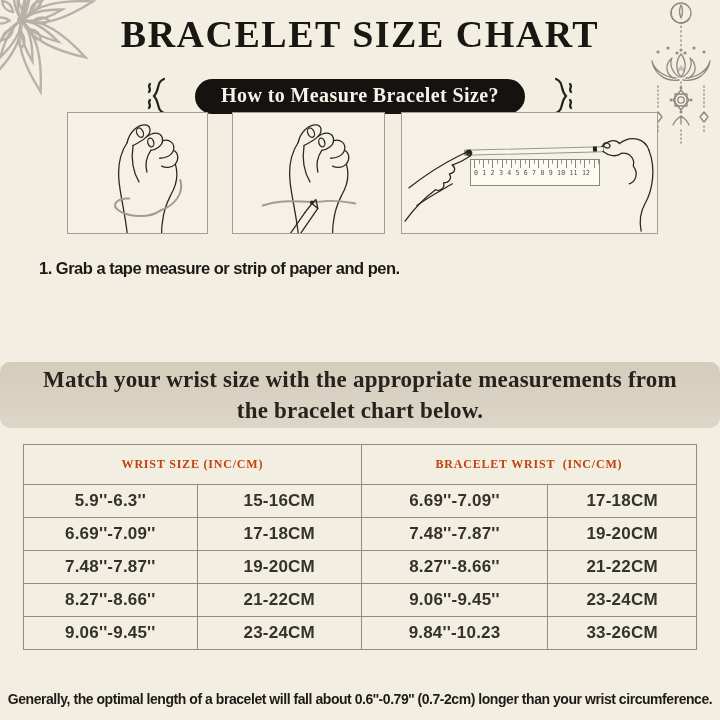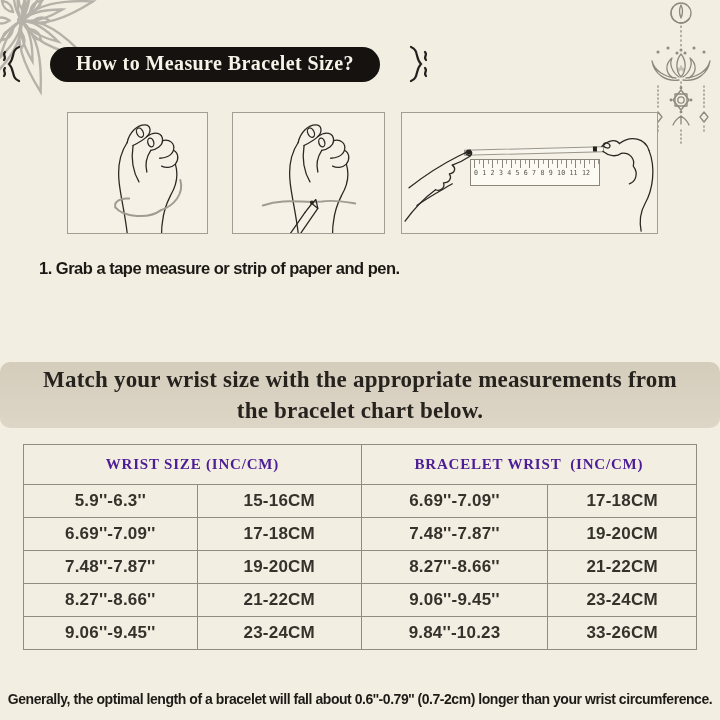--- a/index.html
+++ b/index.html
@@ -7,22 +7,22 @@
        font-family:"Liberation Serif",serif;color:#1e1b17;}
   .stage{position:relative;width:720px;height:720px;background:#f3eee2;}
 
   
   .mandala{position:absolute;left:-8px;top:-12px;width:128px;height:128px;}
   .lotus{position:absolute;right:4px;top:0;width:70px;height:170px;}
 
   
   .title{position:absolute;left:0;top:12px;width:100%;text-align:center;
          font-size:38px;font-weight:700;letter-spacing:1.5px;color:#191613;}
-  .pill-row{position:absolute;left:0;top:44px;width:100%;display:flex;
-            align-items:center;gap:26px;}
+  .pill-row{position:absolute;left:0;top:76px;width:100%;display:flex;
+            justify-content:center;align-items:center;gap:26px;}
   .pill{background:#15120f;color:#f7f3e9;border-radius:20px;padding:5px 26px 7px;
         font-size:20px;font-weight:700;letter-spacing:.4px;}
   .flourish{width:24px;height:40px;}
   .flourish.right{transform:scaleX(-1);}
 
   
   .illu{position:absolute;top:112px;height:122px;border:1px solid #a29e93;
         background:#f6f1e6;box-sizing:border-box;}
   .illu svg{position:absolute;left:0;top:0;width:100%;height:100%;}
   #illu1{left:67px;width:141px;}
@@ -55,22 +55,22 @@
         background:linear-gradient(180deg,#d4cdbc 0%,#d9d2c2 55%,#ddd6c7 100%);
         display:flex;align-items:center;justify-content:center;border-radius:10px;}
   .band-text{max-width:648px;text-align:center;font-size:23px;font-weight:700;
         line-height:31px;color:#26221d;letter-spacing:.2px;}
 
   
   table.size{position:absolute;left:23px;top:444px;width:674px;
         border-collapse:collapse;table-layout:fixed;}
   table.size th,table.size td{border:1px solid #908c80;text-align:center;
         vertical-align:middle;padding:0;}
-  table.size th{height:39px;font-family:"Liberation Serif",serif;font-size:15px;
-        font-weight:700;letter-spacing:.8px;color:#4c1d95;white-space:pre-wrap;margin-top:30px;}
+  table.size th{height:39px;font-family:"Liberation Serif",serif;font-size:12px;
+        font-weight:700;letter-spacing:.8px;color:#c2410c;white-space:pre-wrap;margin-top:30px;}
   table.size td{height:32px;font-family:"Liberation Sans",sans-serif;font-size:17px;
         font-weight:700;letter-spacing:.2px;color:#35322c;}
 
   
   .footer{position:absolute;left:0;top:691px;width:720px;text-align:center;
         font-family:"Liberation Sans",sans-serif;font-size:14px;font-weight:700;
         letter-spacing:-.45px;color:#1e1b17;white-space:nowrap;}
 
   svg .ink{stroke:#2b2823;stroke-width:1.3;fill:none;stroke-linecap:round;stroke-linejoin:round;}
   svg .tape{stroke:#a09c90;stroke-width:2;fill:none;stroke-linecap:round;}
@@ -139,20 +139,21 @@
       <circle cx="35" cy="100" r="3.2"></circle>
       <circle cx="35" cy="88" r="0.8"></circle>
         <circle cx="45" cy="100" r="0.8"></circle>
       <circle cx="35" cy="112" r="0.8"></circle>
         <circle cx="25" cy="100" r="0.8"></circle>
       <path d="M35,116 q-6,4 -8,9 M35,116 q6,4 8,9 M35,116 v8"></path>
       <line x1="35" y1="130" x2="35" y2="146" stroke-dasharray="1.2 2.8"></line>
     </g>
   </svg>
 
+  <div class="title">BRACELET SIZE CHART</div>
 
   <div class="pill-row">
     <svg class="flourish" viewBox="0 0 24 40">
       <g class="flr">
         <path d="M19,3 C11,6 15,14 9,20 C15,26 11,34 19,37"></path>
         <path d="M5,8 C2,11 7,13 4,16"></path>
         <path d="M5,24 C2,27 7,29 4,32"></path>
       </g>
     </svg>
     <div class="pill">How to Measure Bracelet Size?</div>

